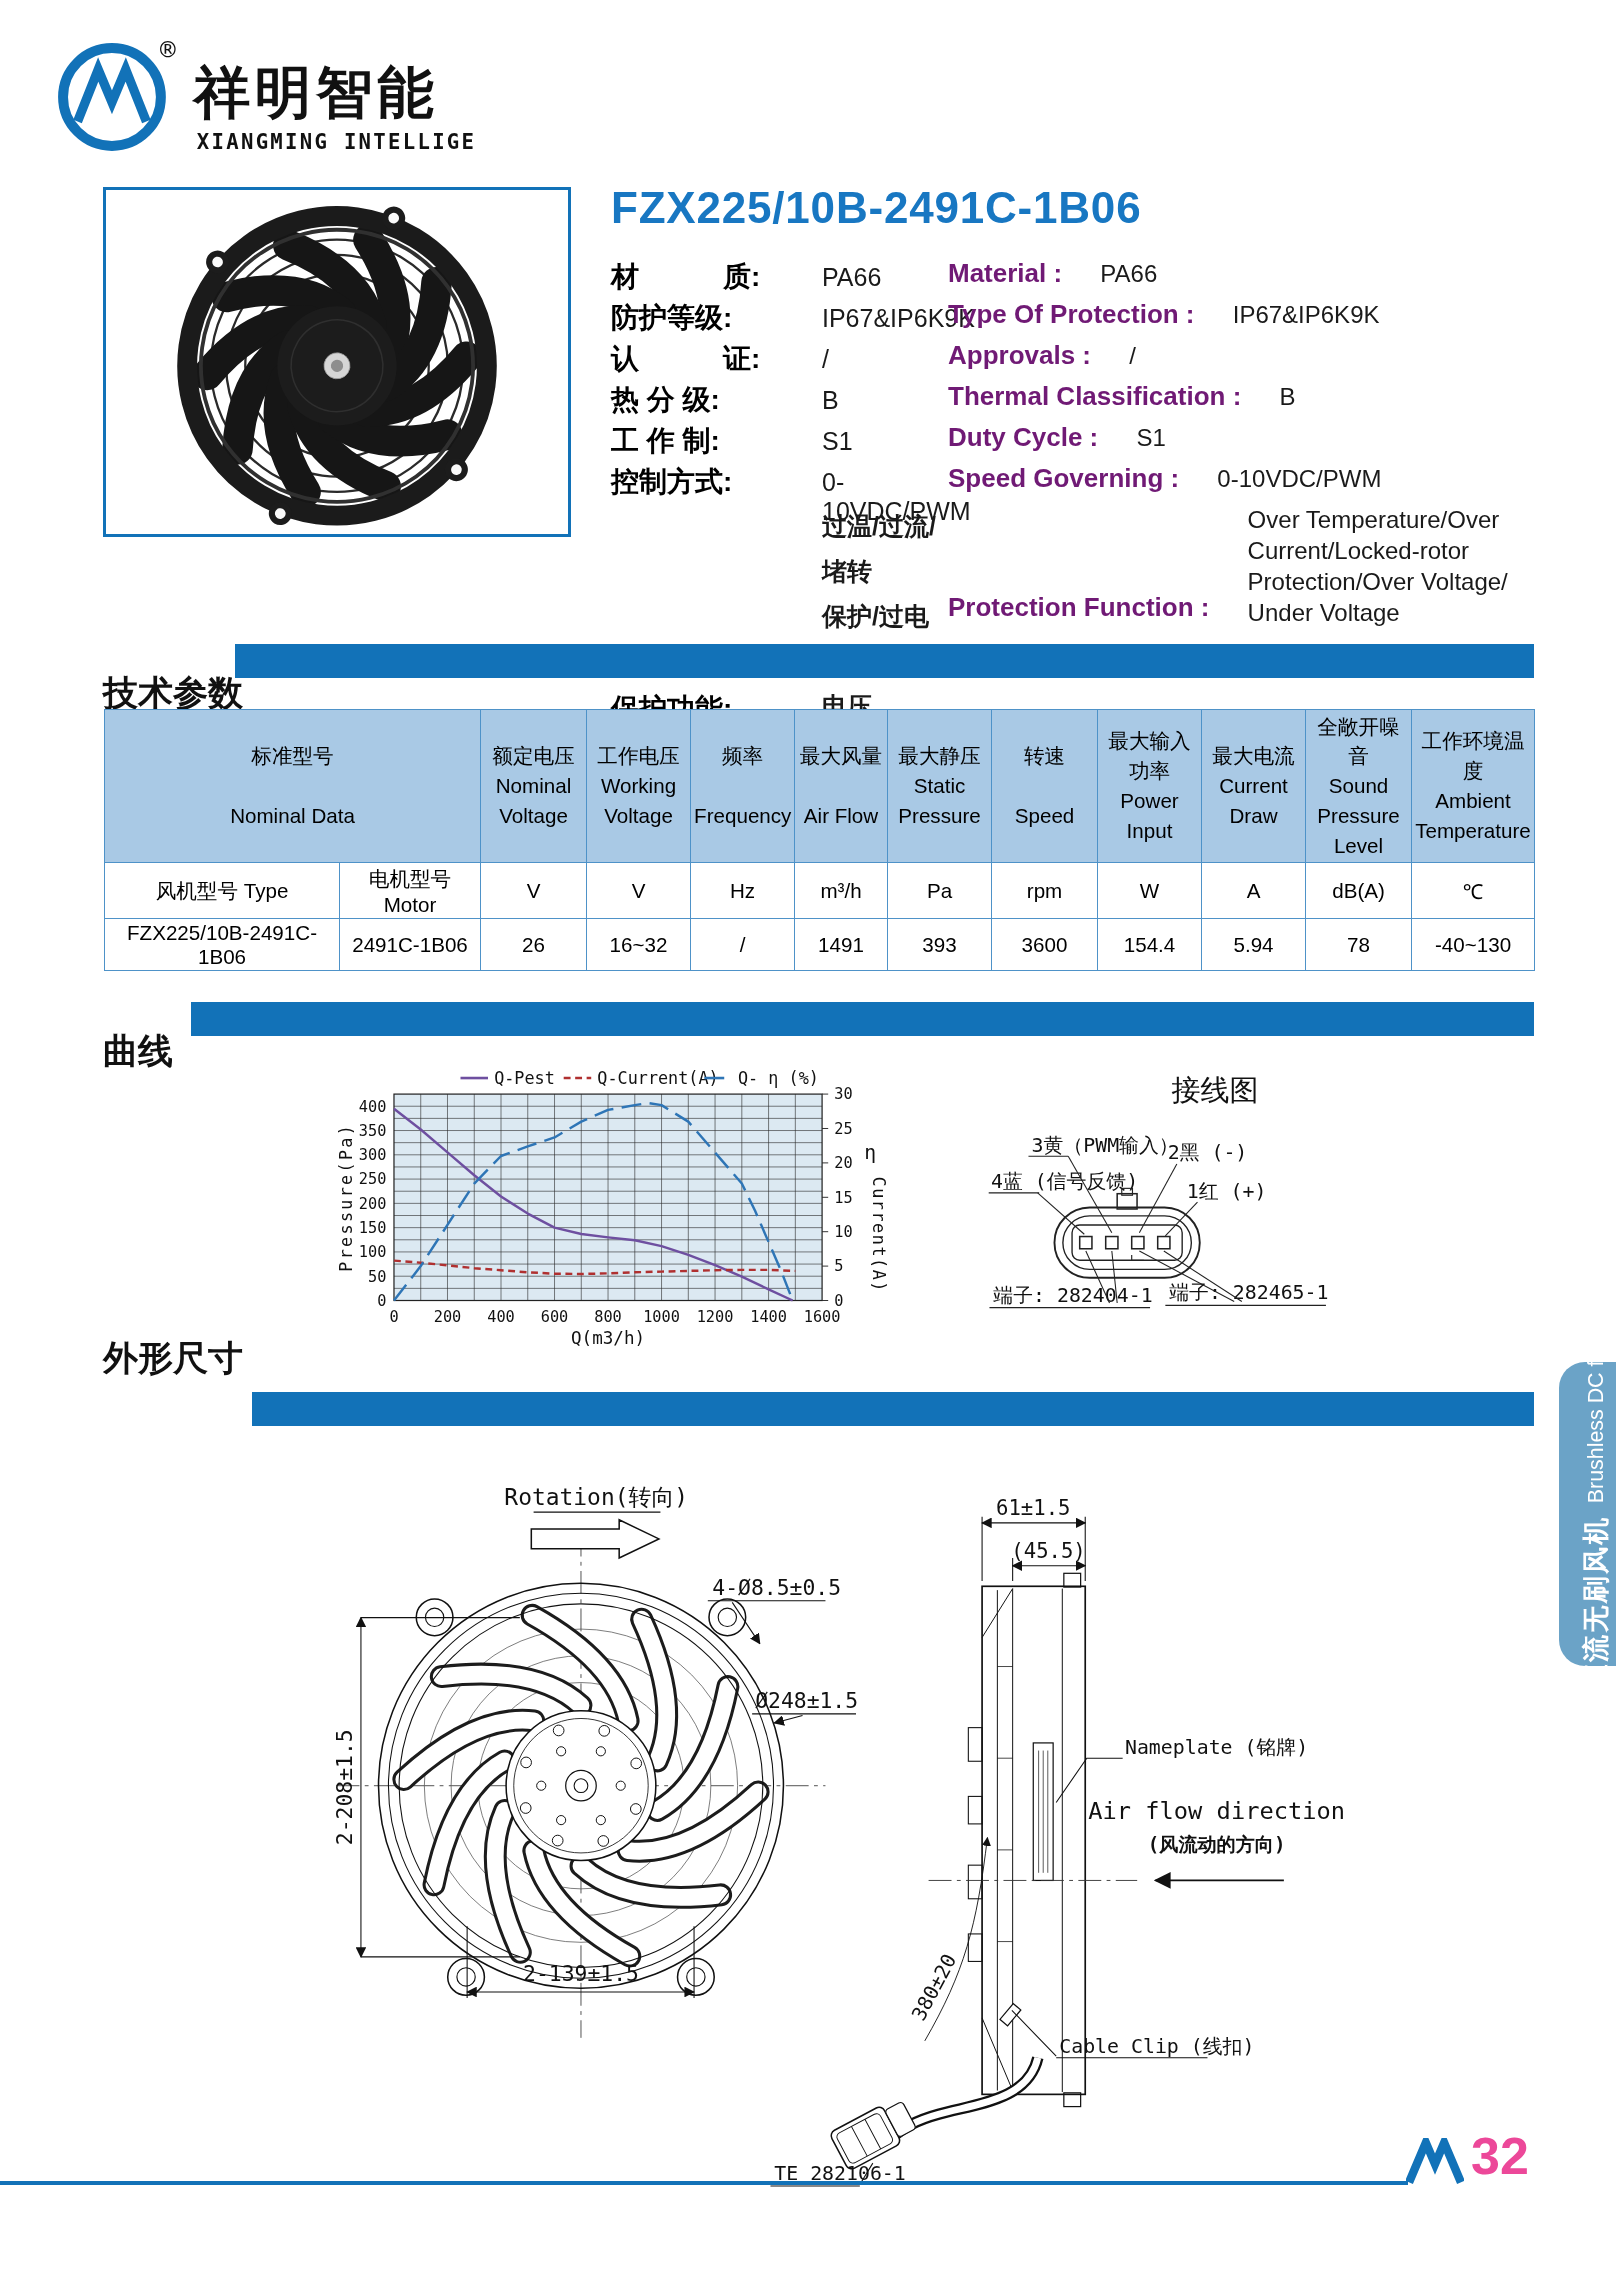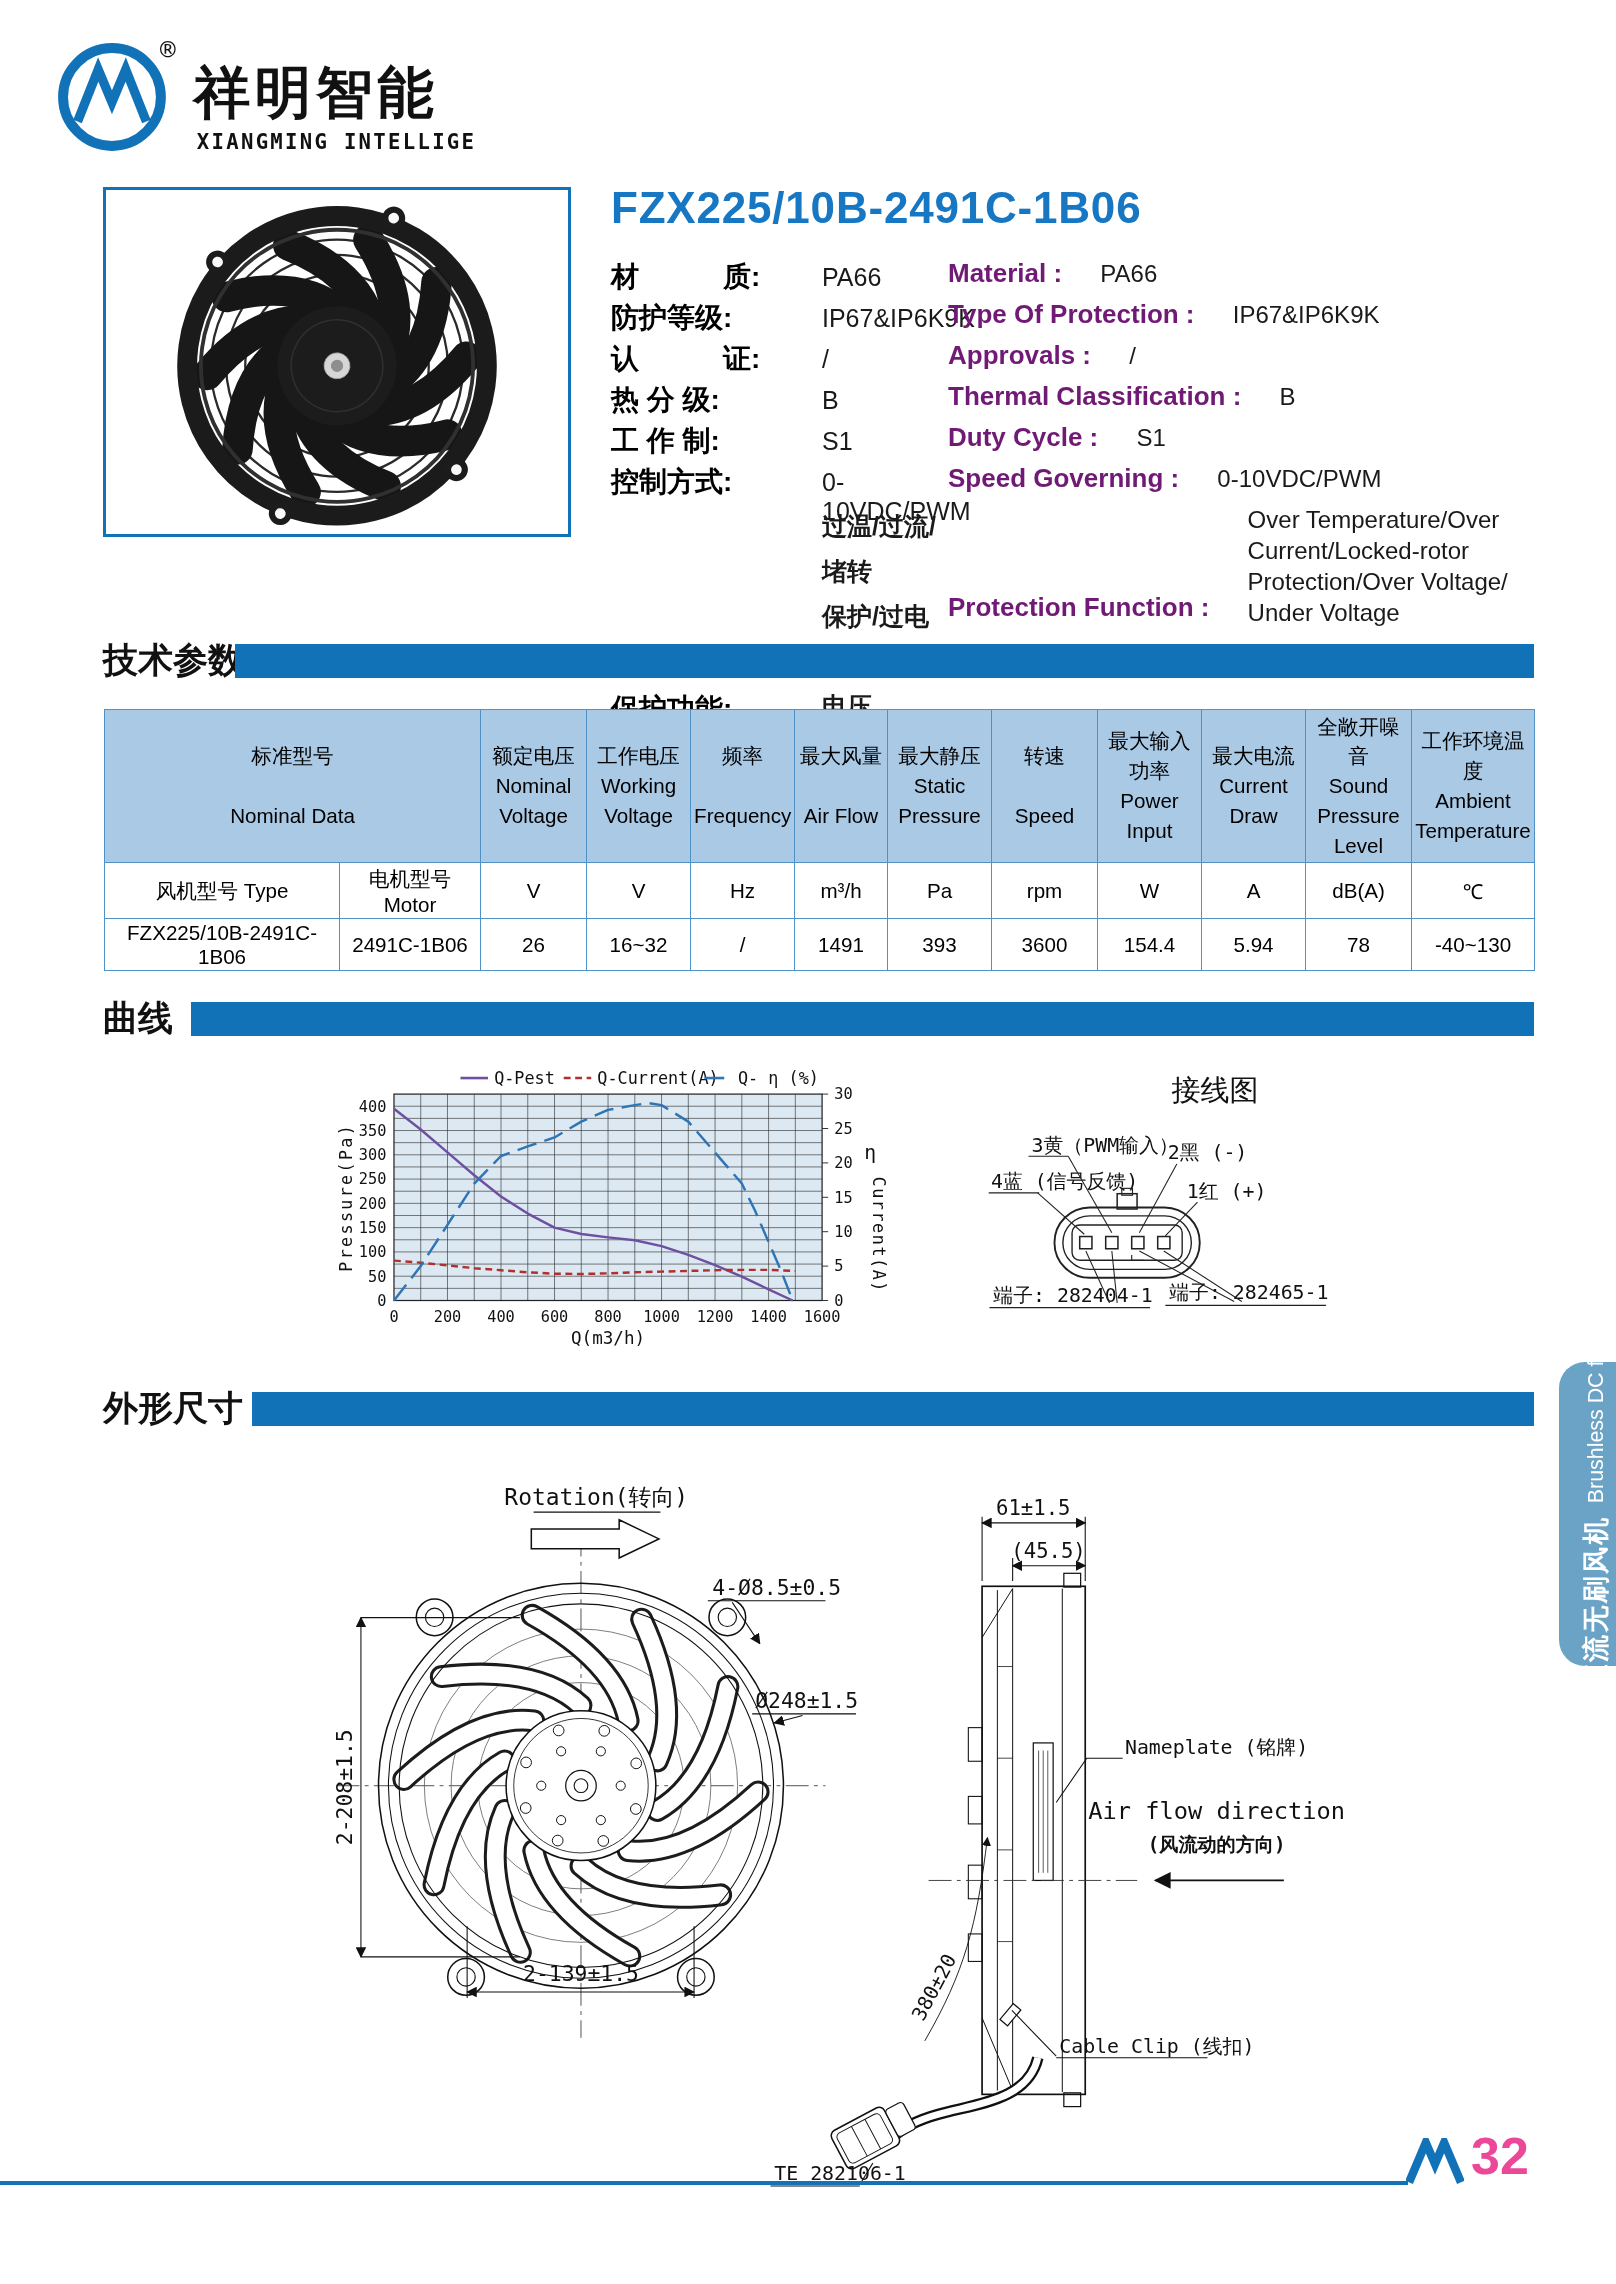--- a/index.html
+++ b/index.html
@@ -19,21 +19,21 @@
   .spec-row.tall{height:auto;align-items:flex-end;}
   .specs-cn .lab{font-weight:bold;font-size:28px;color:#000;width:182px;flex:none;}
   .specs-cn .val{font-size:25px;color:#1a1a1a;}
   .specs-en .lab{font-weight:bold;font-size:26px;color:#701a75;margin-right:9.2px;flex:none;}
   .specs-en .val{font-size:24px;color:#1a1a1a;}
   .pre{white-space:pre-line;}
   .specs-cn .tall .val{line-height:45px;font-weight:bold;}
   .specs-en .tall .val{line-height:31px;}
   .specs-cn .tall .lab,.specs-en .tall .lab{line-height:41px;}
   
-  .sec-title{font-size:35px;font-weight:bold;color:#111;}
+  .sec-title{font-size:35px;font-weight:bold;color:#111;margin-top:33px;}
   .sec-bar{position:absolute;background:#1272B8;height:34px;}
   
   .ptable{left:104px;top:709px;width:1430px;}
   table{border-collapse:collapse;table-layout:fixed;width:1430px;}
   td{border:1.5px solid #4E92C8;text-align:center;vertical-align:middle;
      font-size:20.6px;color:#000;padding:1.5px 3.1px;box-sizing:border-box;}
   tr.hd td{background:#A9C9E5;height:136px;font-size:20.6px;line-height:1.45;}
   tr.un td{height:46px;background:#fff;}
   tr.dt td{height:44px;background:#fff;}
   
@@ -378,21 +378,21 @@
       <line x1="78" y1="166" x2="139" y2="220"></line>
       <line x1="287" y1="178" x2="245" y2="222"></line>
       <line x1="141" y1="242" x2="172" y2="310"></line>
       <line x1="175" y1="242" x2="182" y2="310"></line>
       <line x1="211" y1="242" x2="335" y2="308"></line>
       <line x1="243" y1="242" x2="345" y2="308"></line>
     </g>
   </svg>
 </div>
 
-<div class="abs sec-title" style="left:103px;top:1385px;">外形尺寸</div>
+<div class="abs sec-title" style="left:103px;top:1302px;">外形尺寸</div>
 <div class="sec-bar" style="left:252px;top:1392px;width:1282px;"></div>
 
 <div class="abs drawing">
   <svg width="1444" height="757" viewBox="0 0 1890 990">
     <defs>
       <marker id="ar" viewBox="0 0 10 10" refX="9" refY="5" markerWidth="10" markerHeight="10" orient="auto-start-reverse">
         <path d="M0,0 L10,5 L0,10 z" fill="#111"></path>
       </marker>
     </defs>
 

